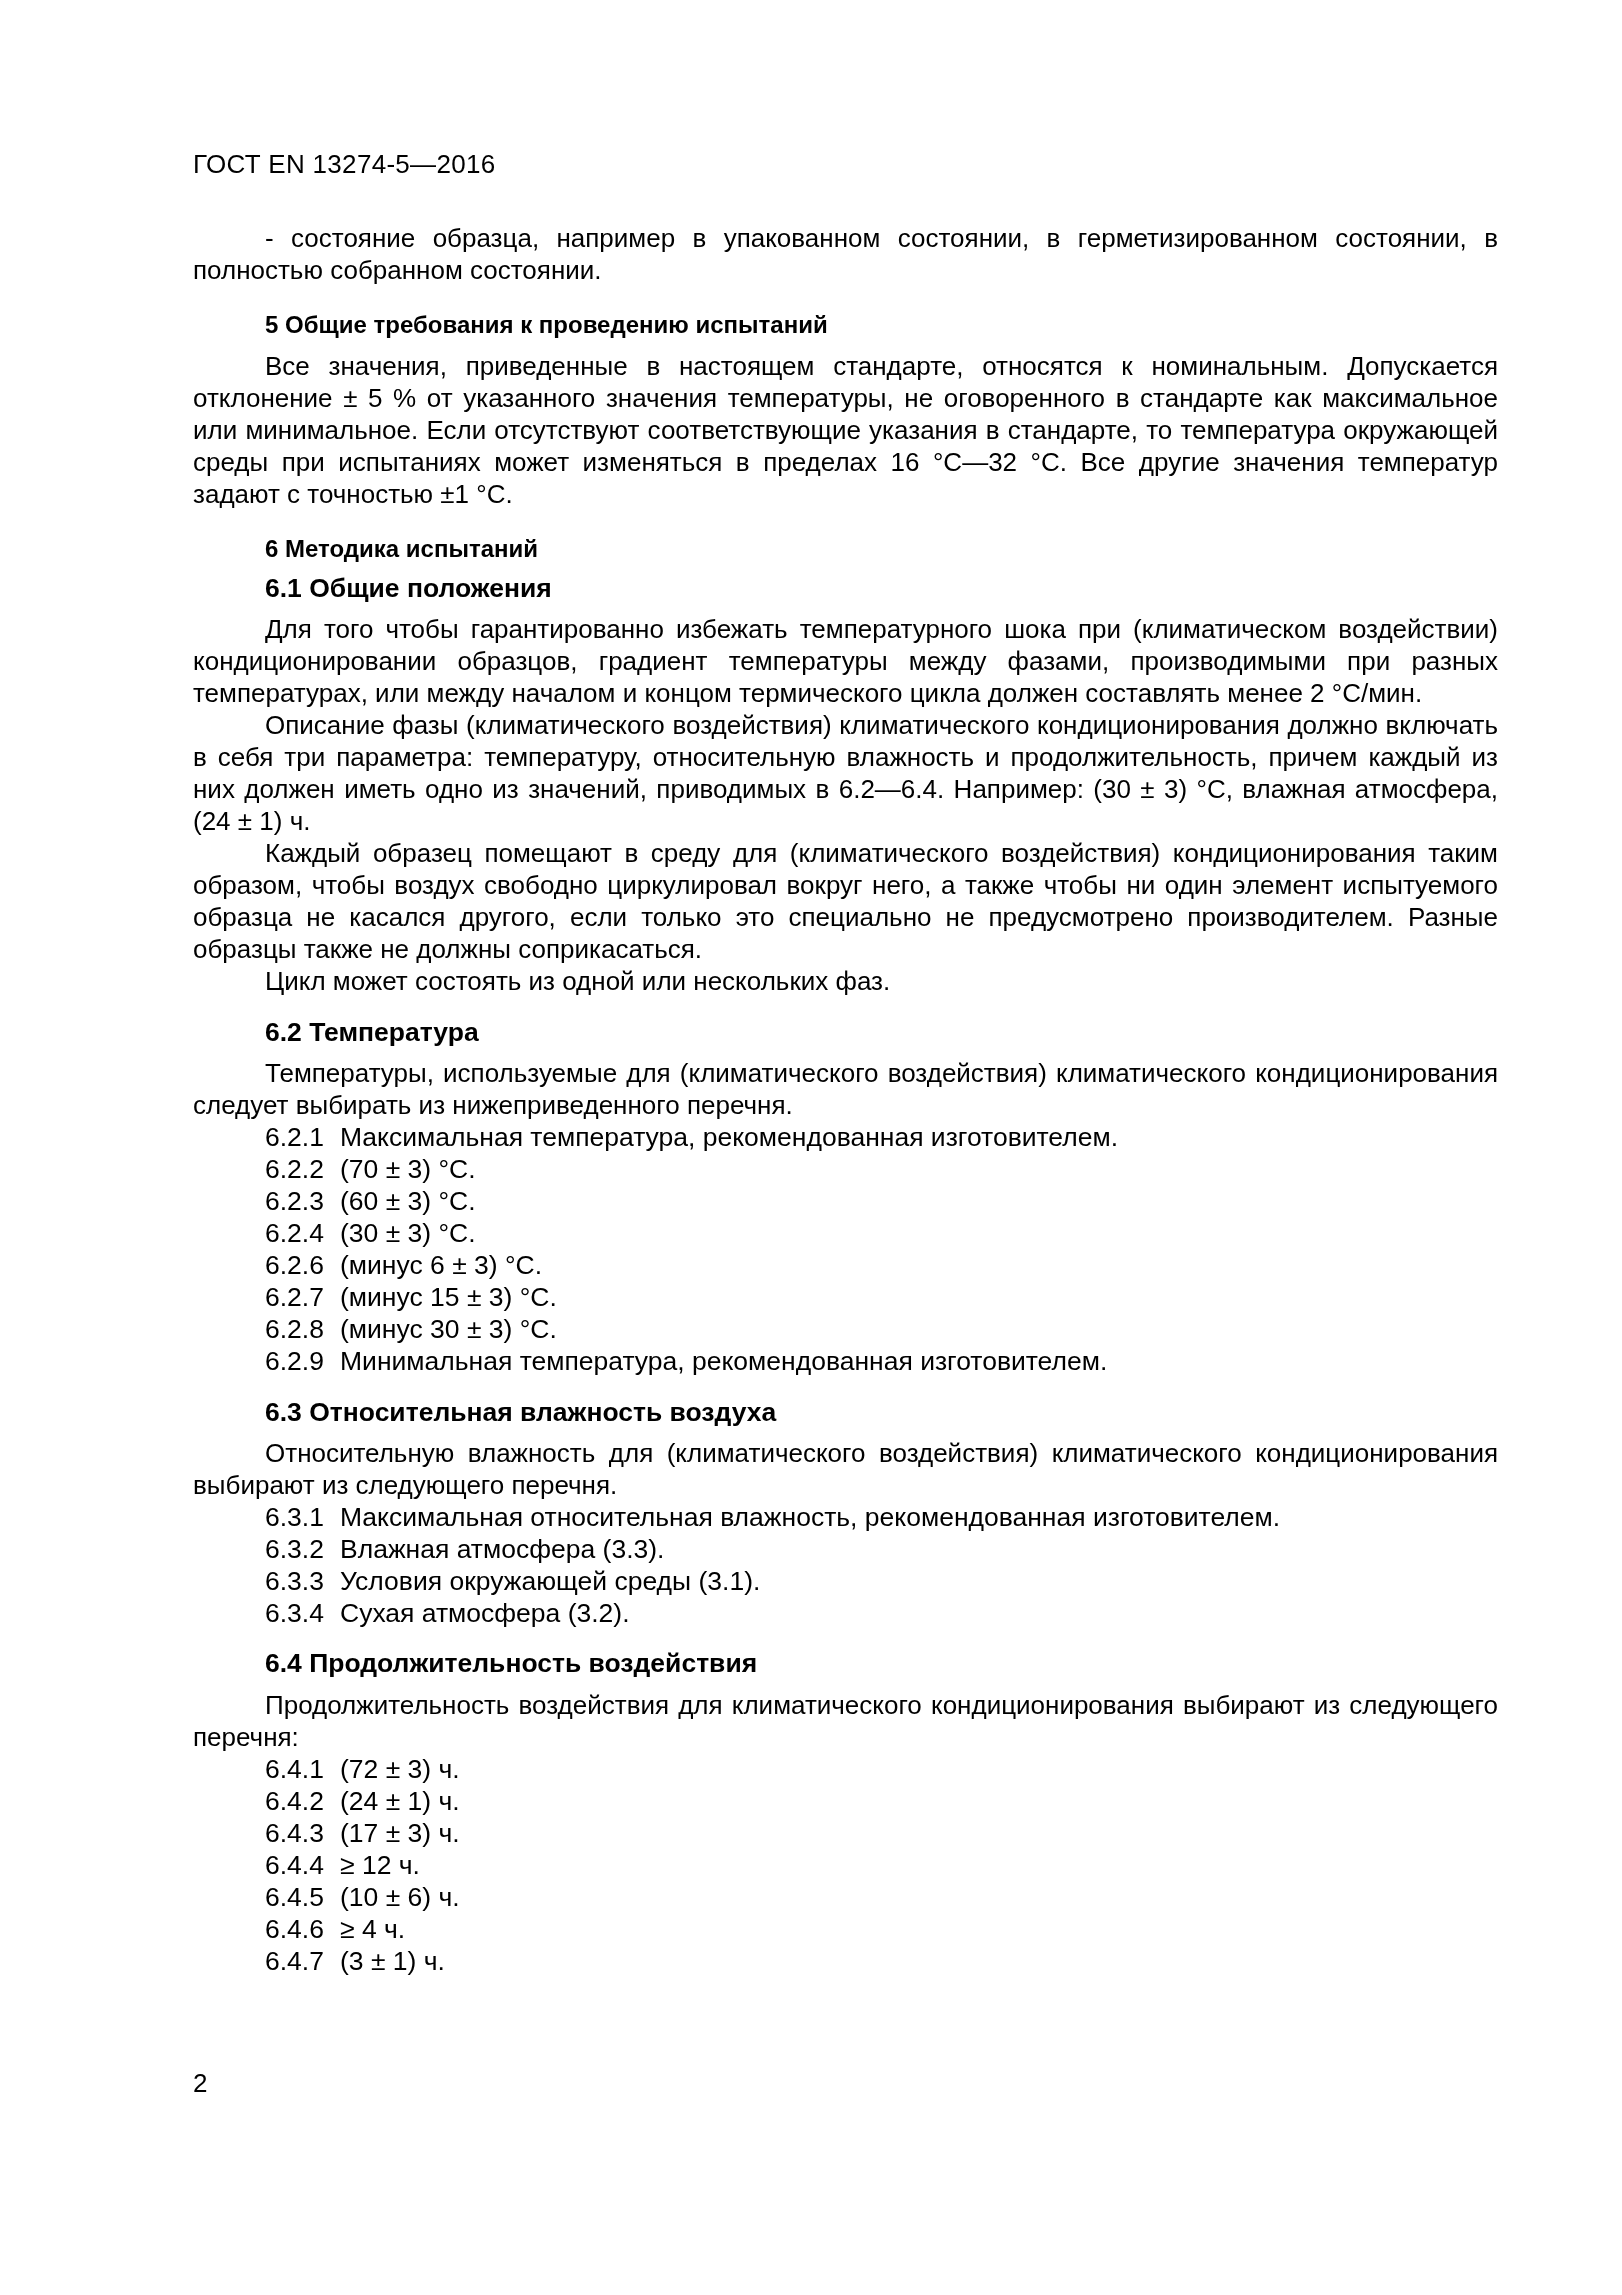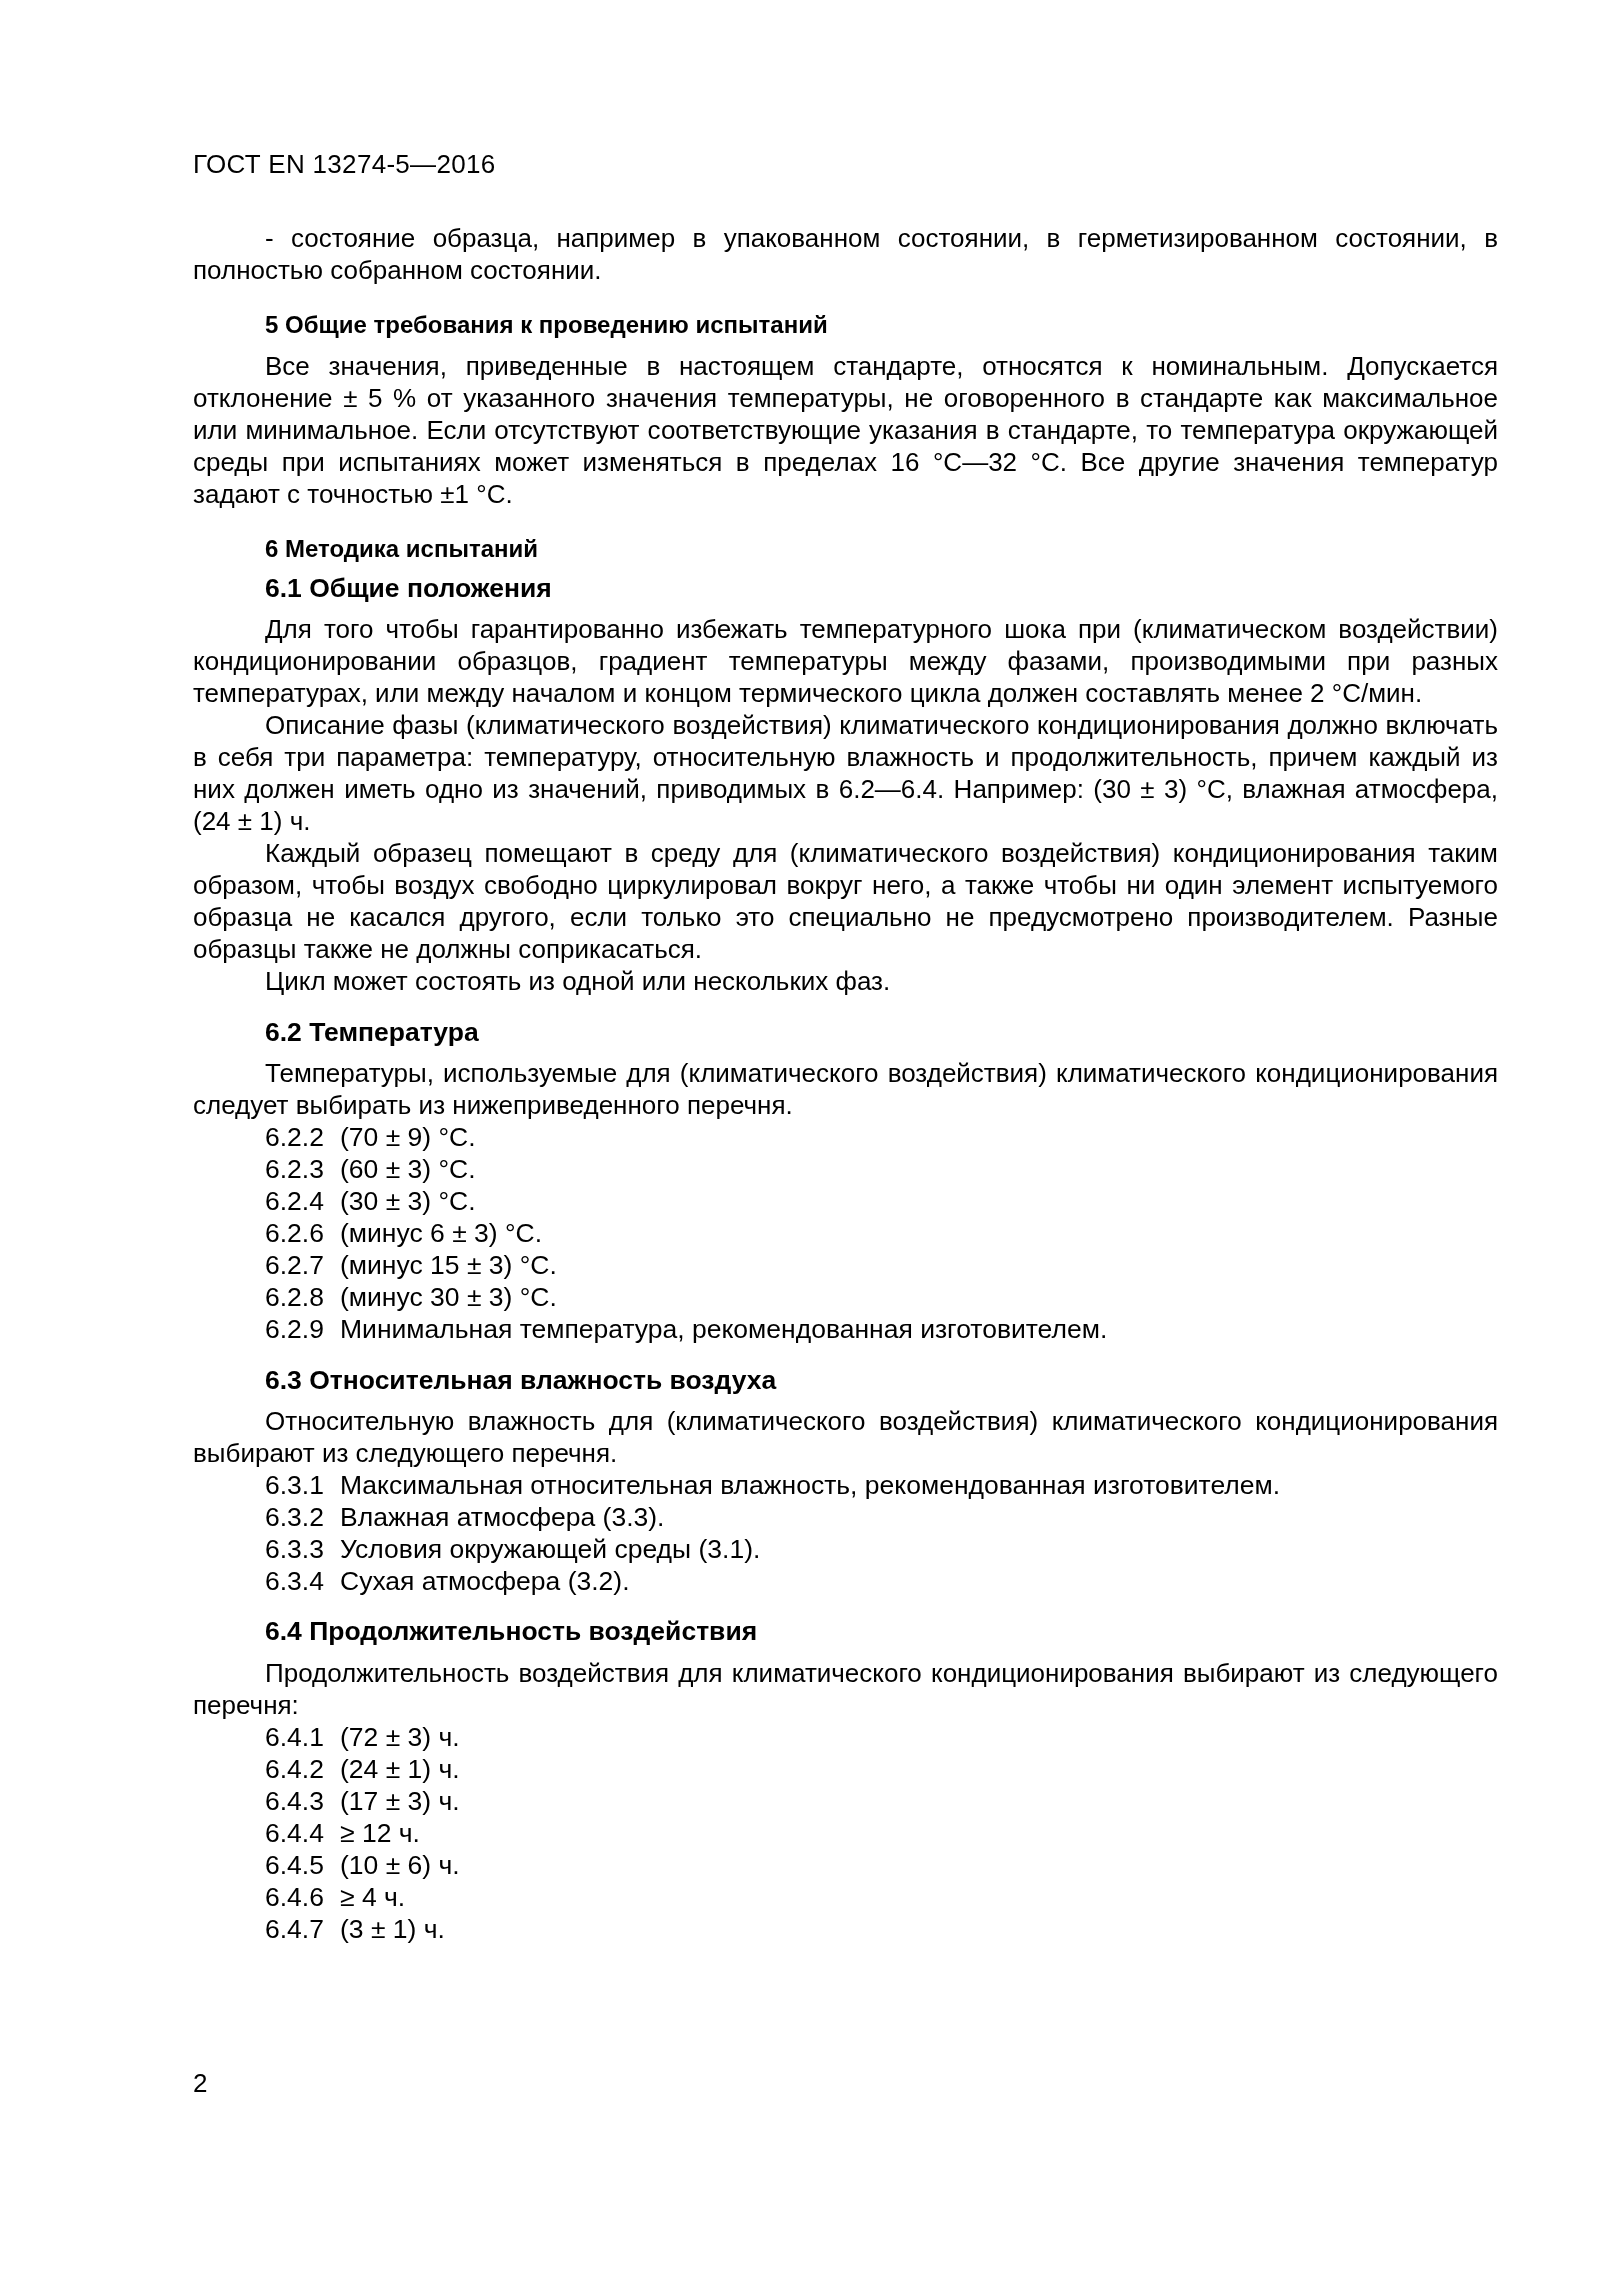--- a/index.html
+++ b/index.html
@@ -31,21 +31,22 @@
     <div class="h1">6  Методика испытаний</div>
     <div class="h2">6.1  Общие положения</div>
     <p>Для того чтобы гарантированно избежать температурного шока при (климатическом воздействии) кондиционировании образцов, градиент температуры между фазами, производимыми при разных температурах, или между началом и концом термического цикла должен составлять менее 2 °С/мин.</p>
     <p>Описание фазы (климатического воздействия) климатического кондиционирования должно включать в себя три параметра: температуру, относительную влажность и продолжительность, причем каждый из них должен иметь одно из значений, приводимых в 6.2—6.4. Например: (30 ± 3) °С, влажная атмосфера, (24 ± 1) ч.</p>
     <p>Каждый образец помещают в среду для (климатического воздействия) кондиционирования таким образом, чтобы воздух свободно циркулировал вокруг него, а также чтобы ни один элемент испытуемого образца не касался другого, если только это специально не предусмотрено производителем. Разные образцы также не должны соприкасаться.</p>
     <p>Цикл может состоять из одной или нескольких фаз.</p>
 
     <div class="h2 gap-big">6.2  Температура</div>
     <p>Температуры, используемые для (климатического воздействия) климатического кондиционирования следует выбирать из нижеприведенного перечня.</p>
     <div>
-      <div class="item"><span class="num">6.2.2</span><span>(70 ± 9) °С.</span></div>
+      <div class="item"><span class="num">6.2.1</span><span>Максимальная температура, рекомендованная изготовителем.</span></div>
+      <div class="item"><span class="num">6.2.2</span><span>(70 ± 3) °С.</span></div>
       <div class="item"><span class="num">6.2.3</span><span>(60 ± 3) °С.</span></div>
       <div class="item"><span class="num">6.2.4</span><span>(30 ± 3) °С.</span></div>
       <div class="item"><span class="num">6.2.6</span><span>(минус 6 ± 3) °С.</span></div>
       <div class="item"><span class="num">6.2.7</span><span>(минус 15 ± 3) °С.</span></div>
       <div class="item"><span class="num">6.2.8</span><span>(минус 30 ± 3) °С.</span></div>
       <div class="item"><span class="num">6.2.9</span><span>Минимальная температура, рекомендованная изготовителем.</span></div>
     </div>
 
     <div class="h2 gap-big">6.3  Относительная влажность воздуха</div>
     <p>Относительную влажность для (климатического воздействия) климатического кондиционирования выбирают из следующего перечня.</p>

